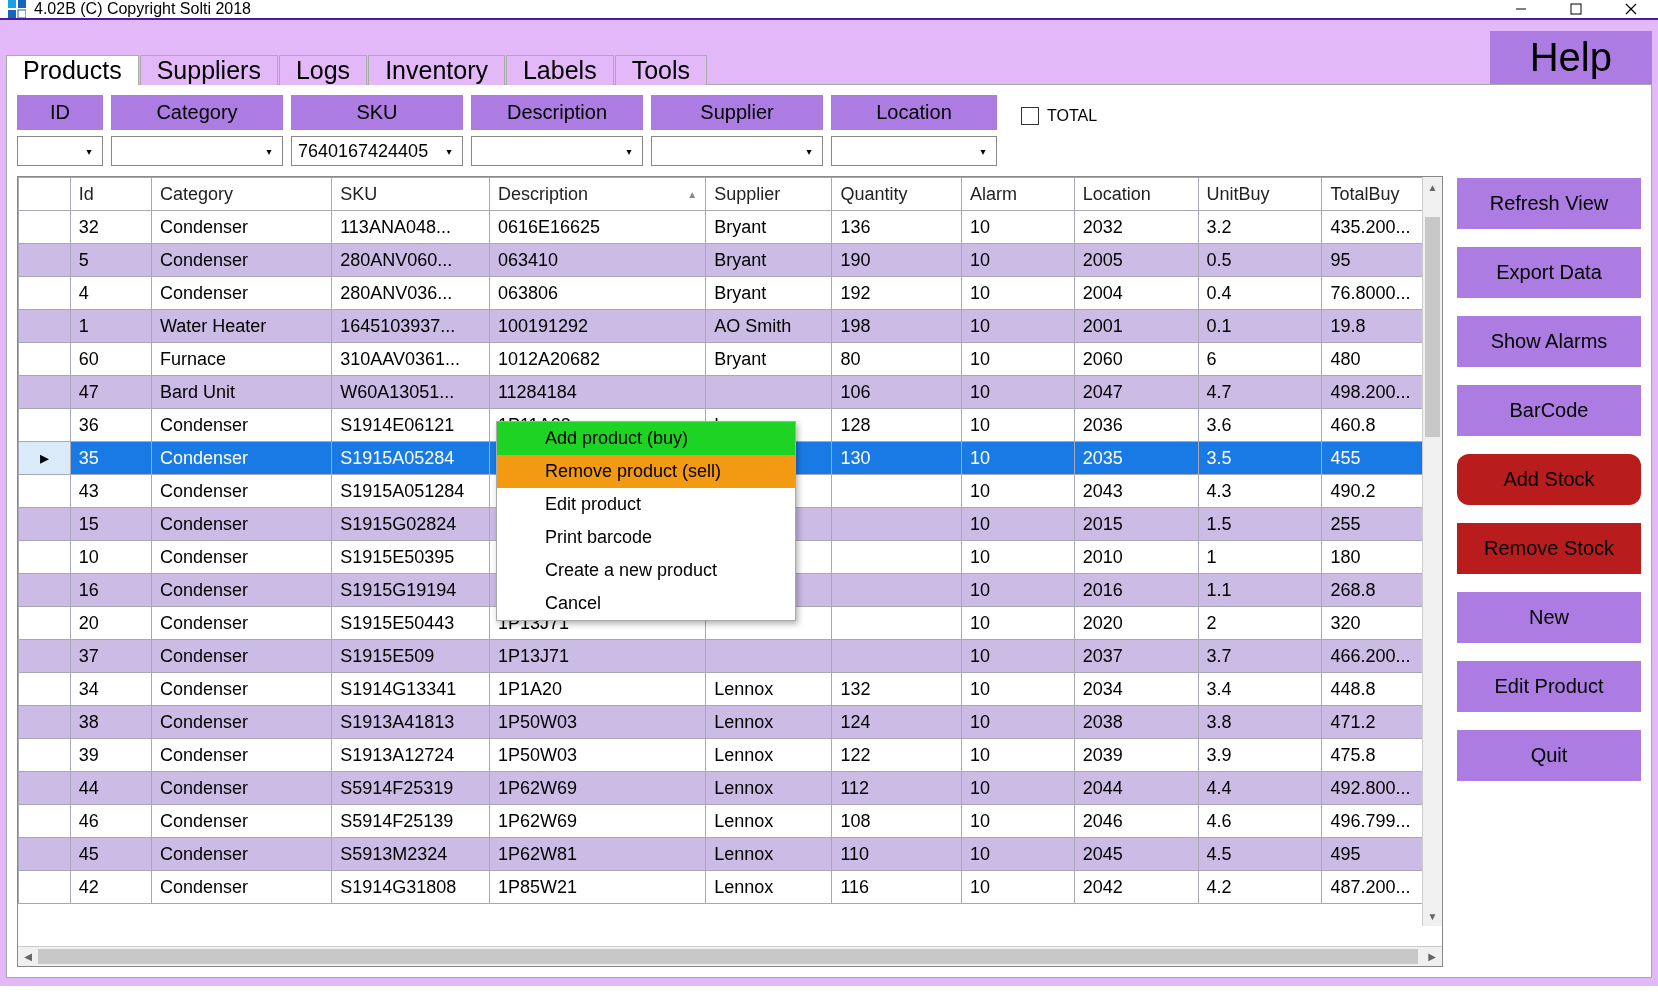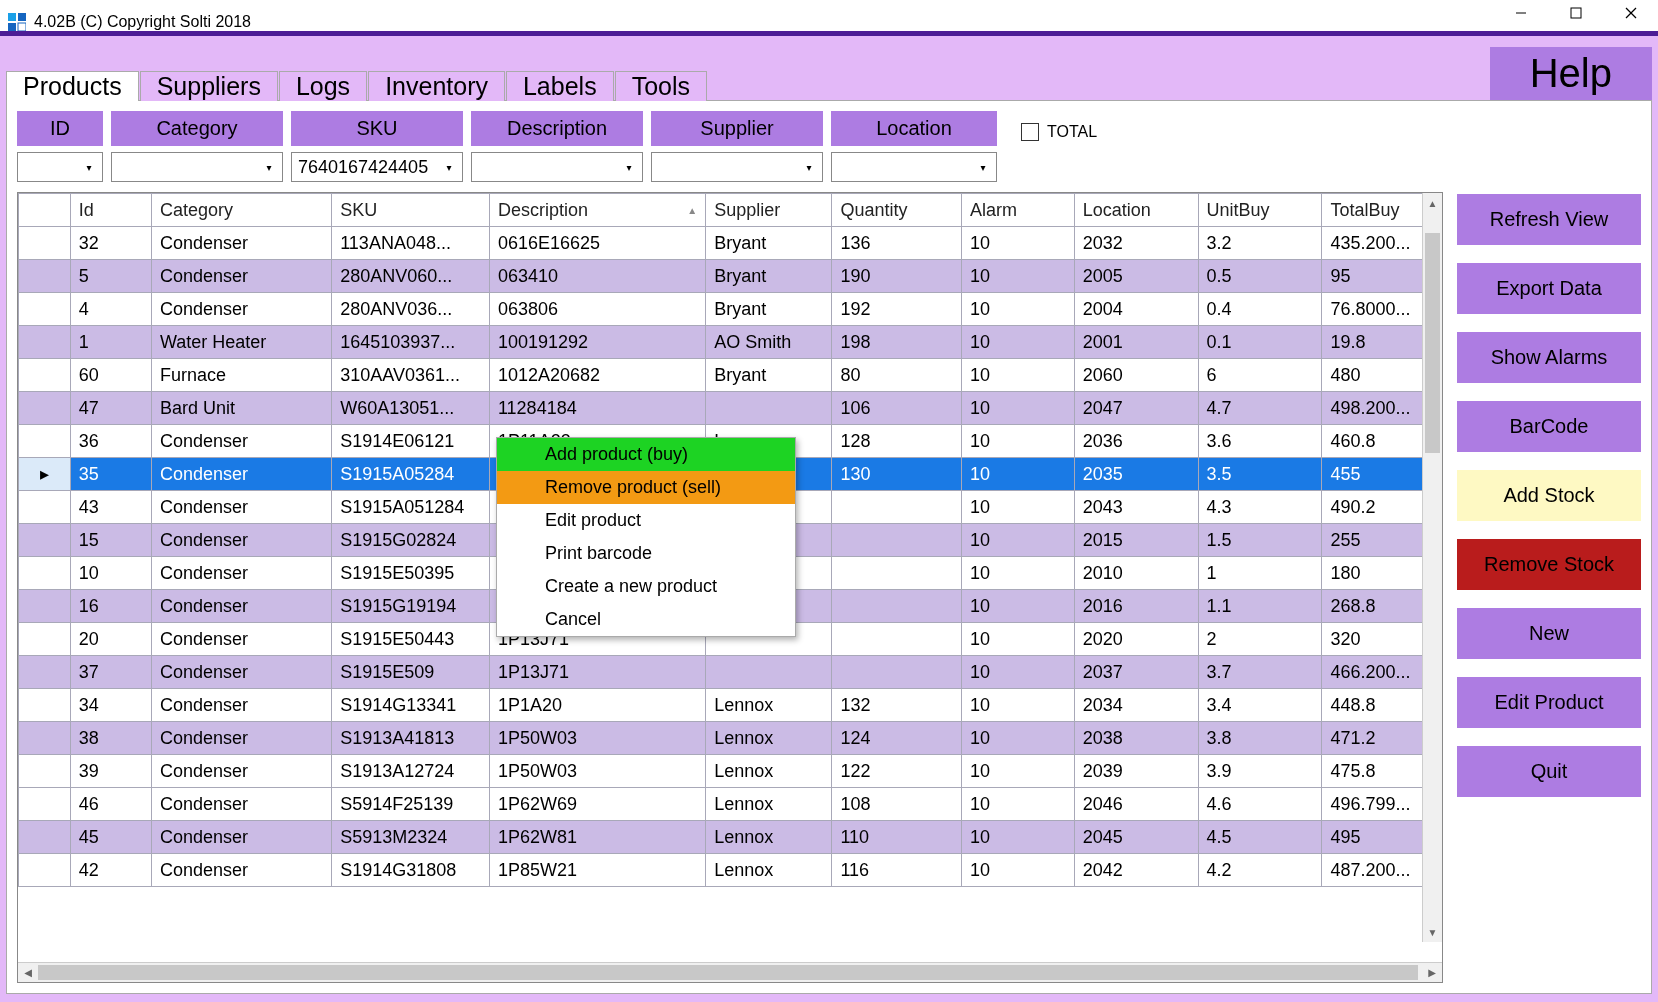--- a/index.html
+++ b/index.html
@@ -4,25 +4,25 @@
 <style>
 * { box-sizing: border-box; margin: 0; padding: 0; }
 body {
   font-family: "Segoe UI", "Century Gothic", Arial, sans-serif;
   background: #fff;
   width: 1658px;
   height: 1002px;
   overflow: hidden;
 }
 .titlebar {
-  height: 36px;
+  height: 20px;
   background: #fff;
   display: flex;
-  align-items: flex-end;
-  border-bottom: 5px solid #4c1d95;
+  align-items: center;
+  border-bottom: 2px solid #4c1d95;
 }
 .titlebar .icon {
   width: 18px; height: 18px; margin: 0 8px;
   display: inline-block;
 }
 .titlebar .title { font-size: 16px; flex: 1; }
 .winbtns { display: flex; }
 .winbtn {
   width: 55px; height: 36px;
   display: flex; align-items: center; justify-content: center;
@@ -164,21 +164,21 @@
   position: absolute; top: 2px; bottom: 2px; left: 20px; right: 24px;
   background: #c8c8c8;
 }
 .btns { width: 184px; display: flex; flex-direction: column; gap: 18px; padding-top: 2px; }
 .btn {
   background: #ad7ce2; color: #000;
   text-align: center; font-size: 20px;
   padding: 14px 4px;
   font-family: "Century Gothic", sans-serif;
 }
-.btn.green { background: #fef9c3; }
+.btn.green { background: #b91c1c; border-radius: 12px; }
 .btn.orange { background: #b91c1c; }
 .ctxmenu {
   position: absolute;
   background: #fff;
   border: 1px solid #aaa;
   box-shadow: 2px 3px 6px rgba(0,0,0,0.3);
   z-index: 100;
   font-size: 18px;
 }
 .ctxitem {
@@ -520,20 +520,33 @@
                   <td>Condenser</td>
                   <td>S1913A12724</td>
                   <td>1P50W03</td>
                   <td>Lennox</td>
                   <td>122</td>
                   <td>10</td>
                   <td>2039</td>
                   <td>3.9</td>
                   <td>475.8</td>
                 </tr>
+                <tr class="odd">
+                  <td class="rowhead"></td>
+                  <td>44</td>
+                  <td>Condenser</td>
+                  <td>S5914F25319</td>
+                  <td>1P62W69</td>
+                  <td>Lennox</td>
+                  <td>112</td>
+                  <td>10</td>
+                  <td>2044</td>
+                  <td>4.4</td>
+                  <td>492.800...</td>
+                </tr>
                 <tr class="even">
                   <td class="rowhead"></td>
                   <td>46</td>
                   <td>Condenser</td>
                   <td>S5914F25139</td>
                   <td>1P62W69</td>
                   <td>Lennox</td>
                   <td>108</td>
                   <td>10</td>
                   <td>2046</td>

